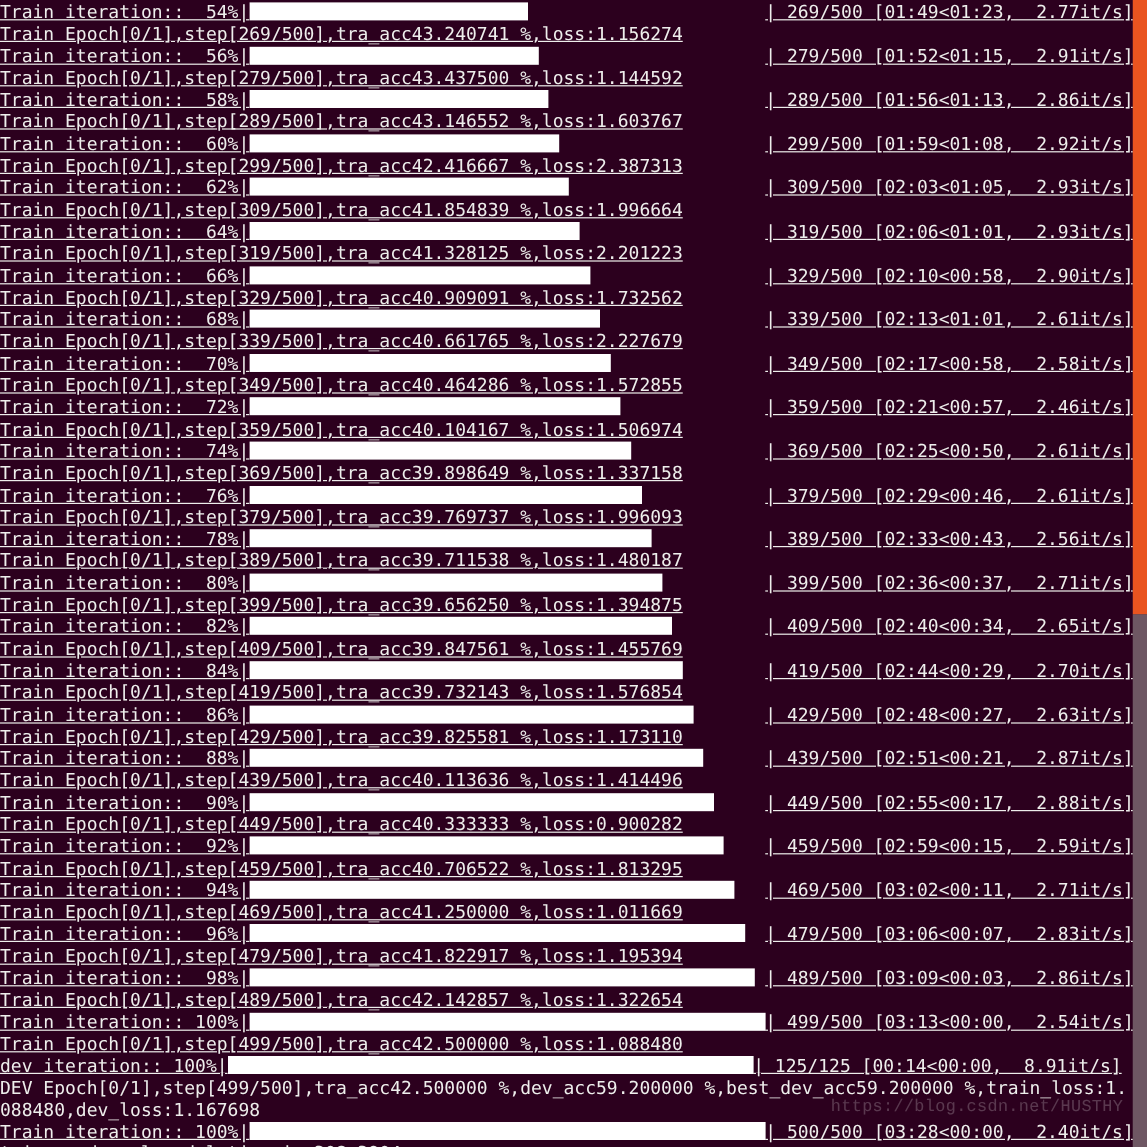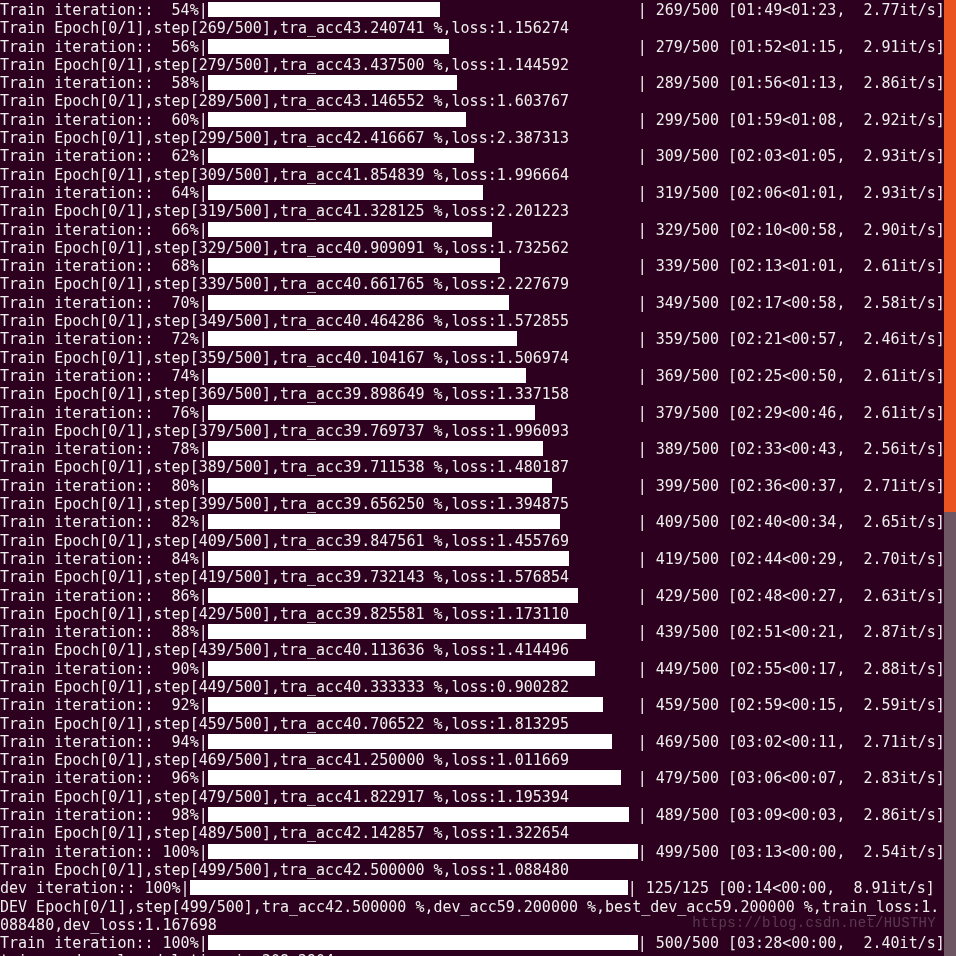--- a/index.html
+++ b/index.html
@@ -14,20 +14,21 @@
     color: #eeeeec;
     overflow: hidden;
     position: relative;
   }
   .terminal {
     padding: 1px 0 0 0;
     white-space: pre;
   }
   .line {
     height: 18.3px;
+    text-decoration: underline;
   }
   .bar {
     display: inline-block;
     height: 15px;
     background: #ffffff;
     vertical-align: -2px;
   }
   .scrollbar {
     position: absolute;
     right: 0;

